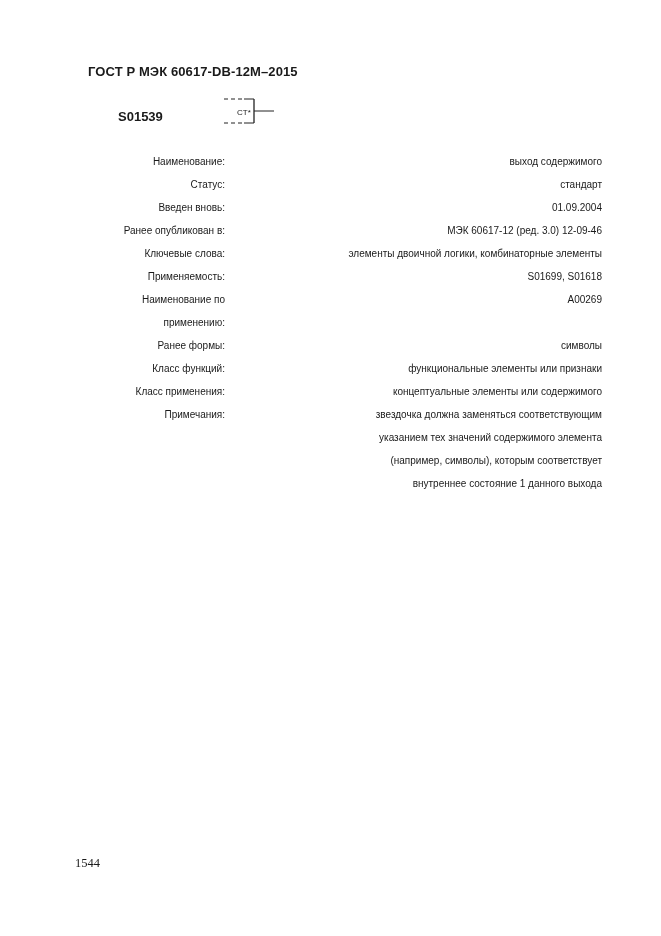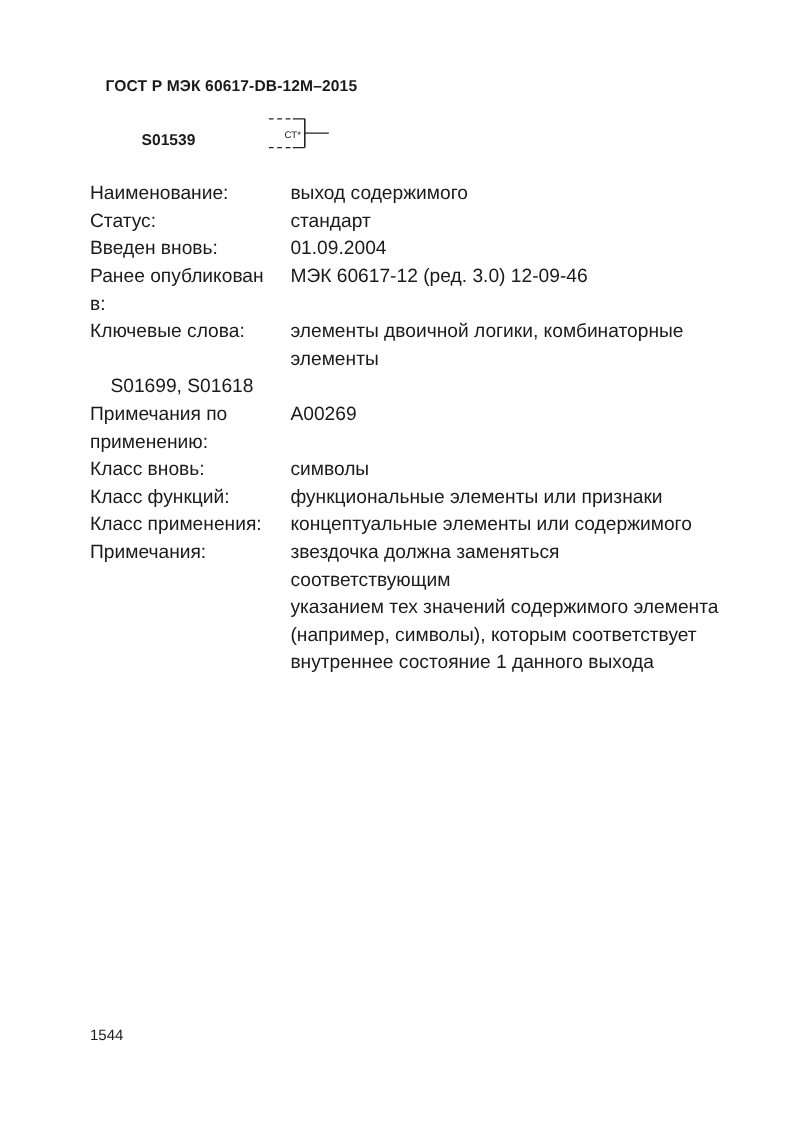--- a/index.html
+++ b/index.html
@@ -1,25 +1,25 @@
 <!DOCTYPE html>
 <html><head>
   <meta charset="utf-8">
   <style>
     html, body { margin: 0; padding: 0; background: #ffffff; }
     body { width: 661px; height: 936px; position: relative; overflow: hidden;
            font-family: "Liberation Sans", sans-serif; color: #1a1a1a; }
     .doc-header { position: absolute; left: 78px; top: 64px; font-size: 13px; font-weight: bold; letter-spacing: 0.1px; padding-left: 10px; }
     .code { position: absolute; left: 75px; top: 109px; font-size: 13px; font-weight: bold; margin-left: 43px; }
     .symbol { position: absolute; left: 224px; top: 96px; width: 56px; height: 30px; }
-    .rows { position: absolute; left: 75px; top: 150px; font-size: 16px; }
+    .rows { position: absolute; left: 75px; top: 150px; font-size: 10px; text-align: right; }
     .row { display: flex; line-height: 23px; }
     .label { width: 150px; flex: none; }
     .value { width: 360px; margin-left: 17px; }
-    .page-num { position: absolute; left: 75px; top: 856px; font-size: 12.5px; }
+    .page-num { position: absolute; left: 75px; top: 856px; font-size: 12.5px; font-family: Liberation Serif, serif; }
   </style>
 </head>
 <body>
 
 <div class="doc-header">ГОСТ Р МЭК 60617-DB-12M–2015</div>
 
 <div class="code">S01539</div>
 
 <div class="symbol">
   <svg width="56" height="30" viewBox="0 0 56 30">
@@ -48,32 +48,33 @@
     </div>
   <div class="row">
       <span class="label">Ранее опубликован в:</span>
       <span class="value">МЭК 60617-12 (ред. 3.0) 12-09-46</span>
     </div>
   <div class="row">
       <span class="label">Ключевые слова:</span>
       <span class="value">элементы двоичной логики, комбинаторные элементы</span>
     </div>
   <div class="row">
+      <span class="label">Применяемость:</span>
       <span class="value">S01699, S01618</span>
     </div>
   <div class="row">
-      <span class="label">Примечания по</span>
+      <span class="label">Наименование по</span>
       <span class="value">A00269</span>
     </div>
   <div class="row">
       <span class="label">применению:</span>
       <span class="value"></span>
     </div>
   <div class="row">
-      <span class="label">Класс вновь:</span>
+      <span class="label">Ранее формы:</span>
       <span class="value">символы</span>
     </div>
   <div class="row">
       <span class="label">Класс функций:</span>
       <span class="value">функциональные элементы или признаки</span>
     </div>
   <div class="row">
       <span class="label">Класс применения:</span>
       <span class="value">концептуальные элементы или содержимого</span>
     </div>

